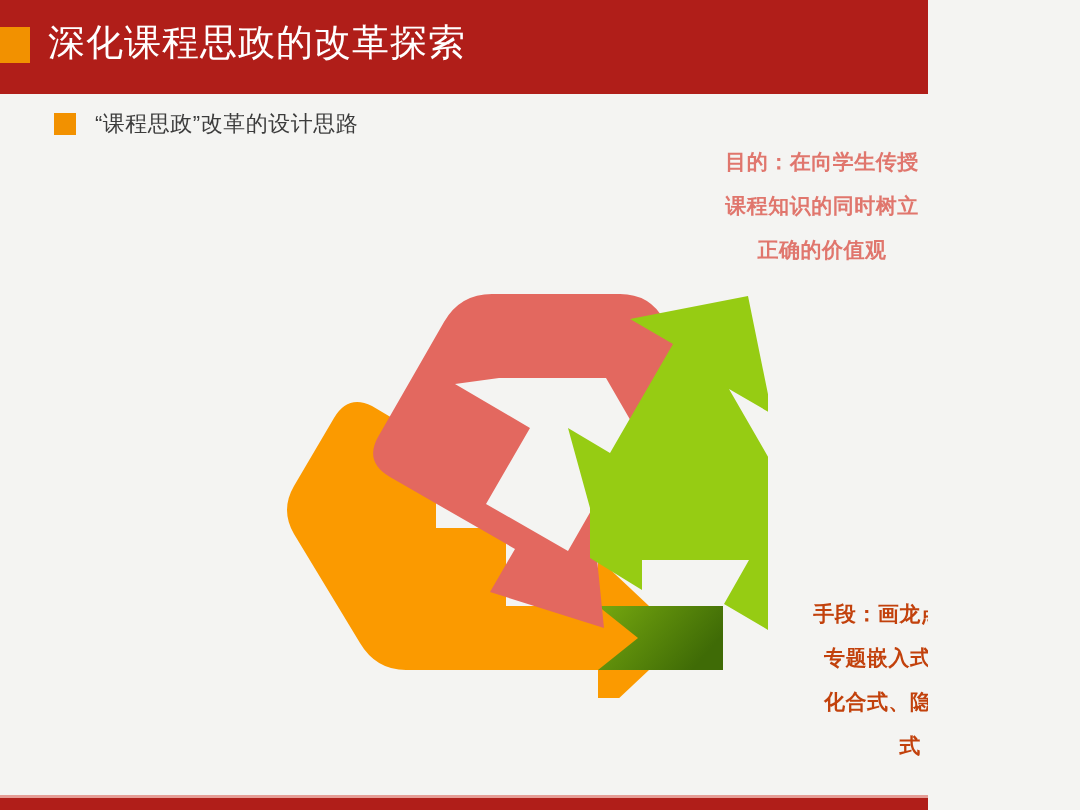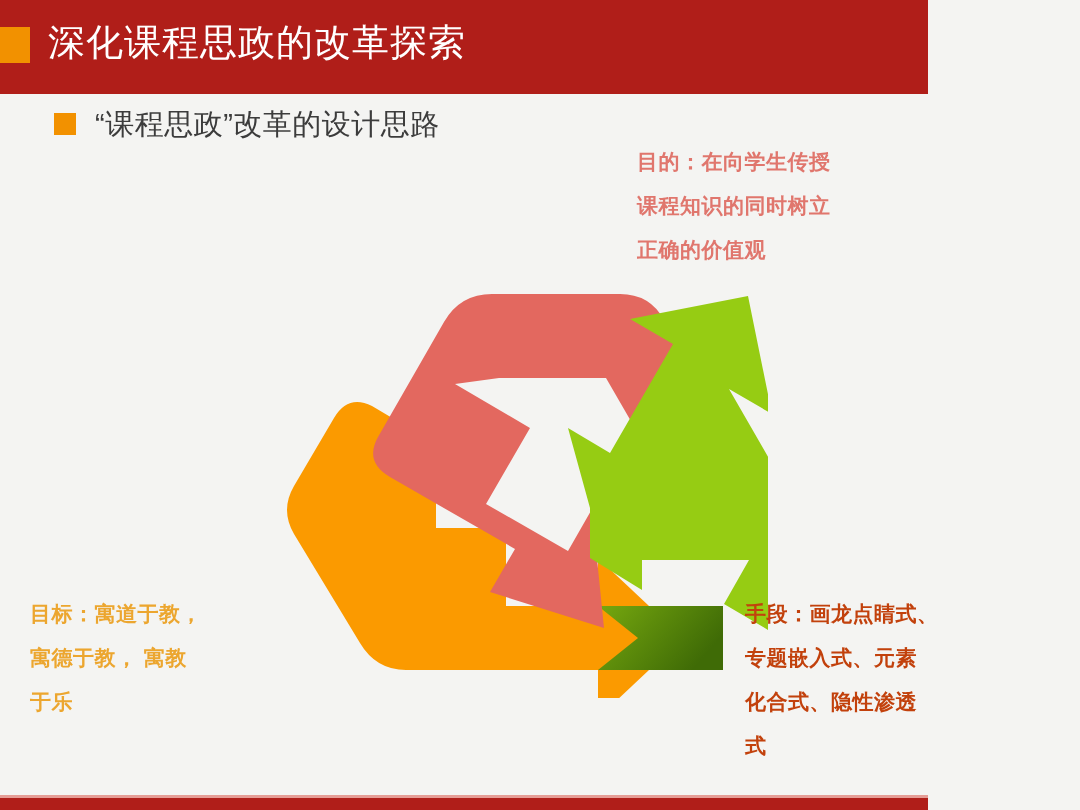--- a/index.html
+++ b/index.html
@@ -12,20 +12,21 @@
     background: #f4f4f2;
     font-family: "Liberation Sans", "DejaVu Sans", sans-serif;
     overflow: hidden;
   }
   .slide {
     position: relative;
     width: 928px;
     height: 810px;
     background: #f4f4f2;
     overflow: hidden;
+    text-align: center;
   }
 
   
   .header-bar {
     position: absolute;
     left: 0;
     top: 0;
     width: 1080px;
     height: 94px;
     background: #b01e19;
@@ -78,21 +79,21 @@
     align-items: center;
   }
   .subtitle-bullet {
     width: 22px;
     height: 22px;
     background: #f29100;
     margin-right: 19px;
     flex: none;
   }
   .subtitle-text {
-    font-size: 29px;
+    font-size: 22px;
     line-height: 36px;
     color: #3c3c3c;
     white-space: nowrap;
     letter-spacing: .5px;
   }
 
   
   .label {
     position: absolute;
     font-size: 21px;
@@ -227,23 +228,20 @@
                  L 222 452
                  L 170 420
                  Z" transform="translate(152, -100)" fill="#96cc13"></path>
       </g>
     </svg>
   </div>
 
   <div class="label label-purpose">目的：在向学生传授
 课程知识的同时树立
 正确的价值观</div>
-  <div class="label label-goal">目标：寓道于教，
-寓德于教， 寓教
-于乐</div>
   <div class="label label-means">手段：画龙点睛式、
 专题嵌入式、元素
 化合式、隐性渗透
 式</div>
 
   <div class="footer-bar-hl"></div>
   <div class="footer-bar"></div>
 </div>
 
 </body></html>

